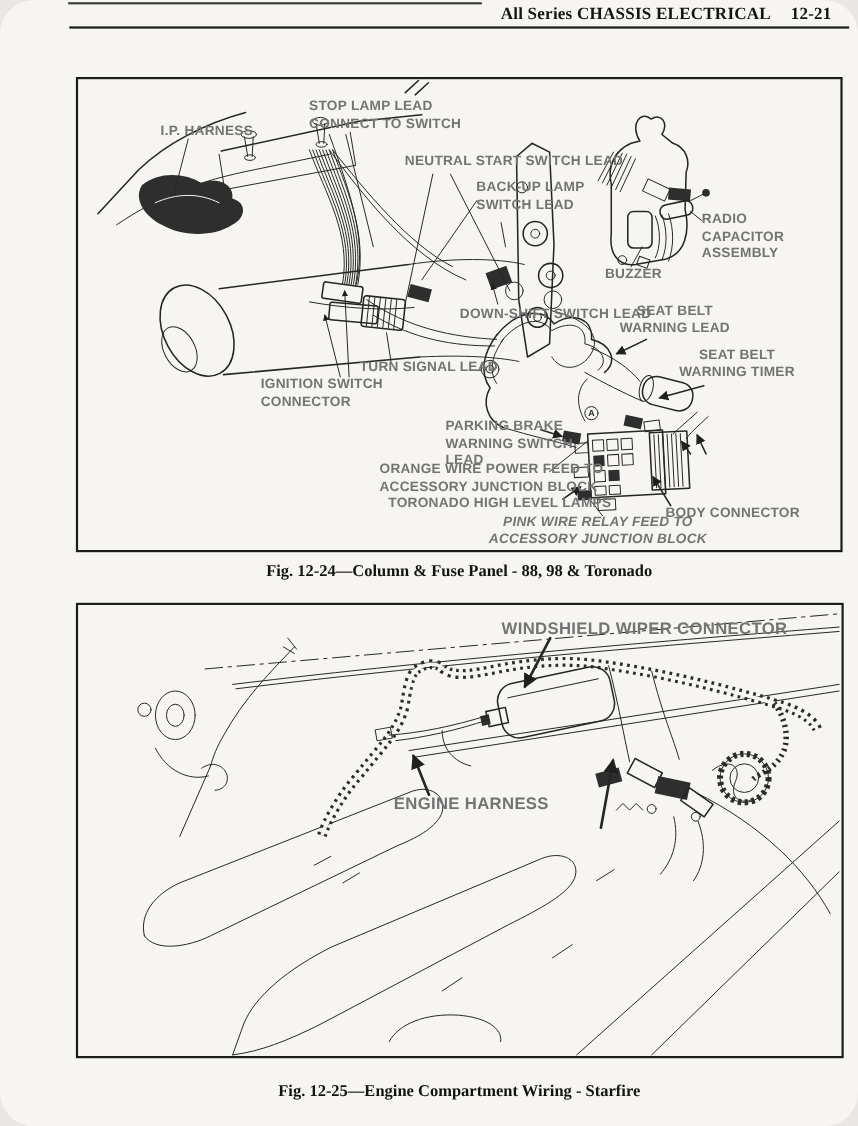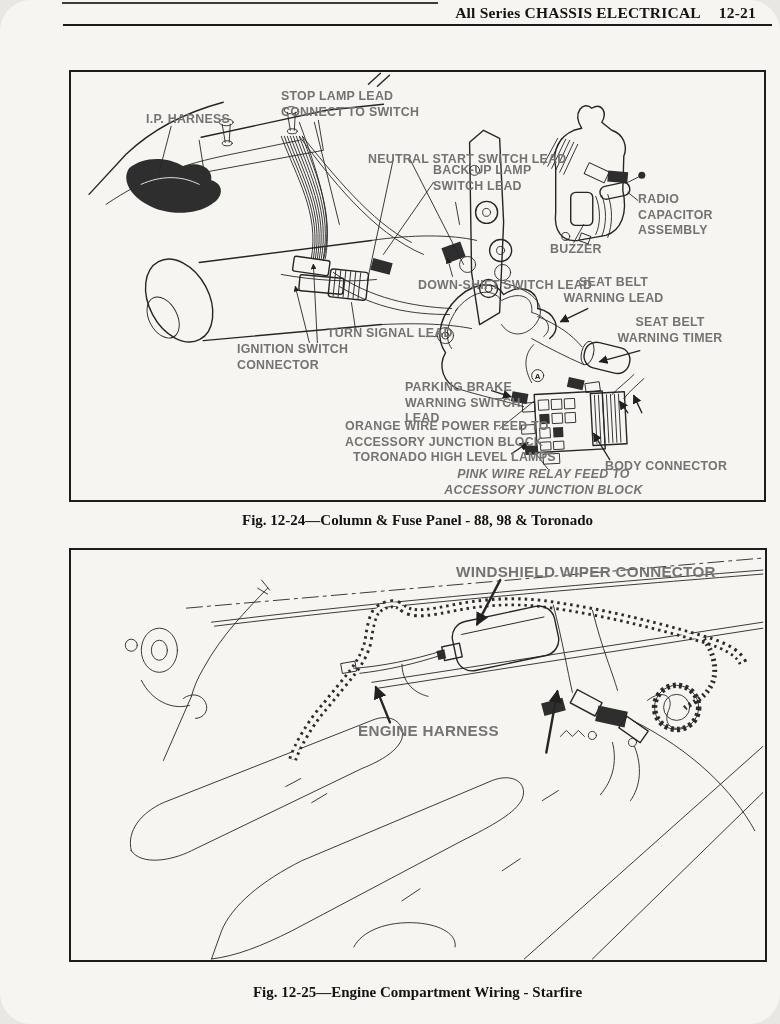--- a/index.html
+++ b/index.html
@@ -197,21 +197,21 @@
         <path class="ln tn" d="M476,396 L465,382"></path>
         <path class="ln" d="M556,340 L548,329" marker-end="url(#ah1)"></path>
         <path class="ln" d="M570,340 L562,323" marker-end="url(#ah1)"></path>
         <path class="ln" d="M538,387 L522,361" marker-end="url(#ah1)"></path>
       </g>
     </svg>
 
     <div class="lbl" style="left:75px;top:40px;">I.P. HARNESS</div>
     <div class="lbl" style="left:210px;top:17px;">STOP LAMP LEAD
 CONNECT TO SWITCH</div>
-    <div class="lbl" style="left:297px;top:67px;margin-top:13px;">NEUTRAL START SWITCH LEAD</div>
+    <div class="lbl" style="left:297px;top:67px;">NEUTRAL START SWITCH LEAD</div>
     <div class="lbl" style="left:362px;top:91px;">BACK-UP LAMP
 SWITCH LEAD</div>
     <div class="lbl" style="left:567px;top:120px;">RADIO
 CAPACITOR
 ASSEMBLY</div>
     <div class="lbl" style="left:479px;top:170px;">BUZZER</div>
     <div class="lbl" style="left:347px;top:206px;">DOWN-SHIFT SWITCH LEAD</div>
     <div class="lbl ta-c" style="left:475px;top:203px;width:135px;">SEAT BELT
 WARNING LEAD</div>
     <div class="lbl ta-c" style="left:528px;top:243px;width:142px;">SEAT BELT

